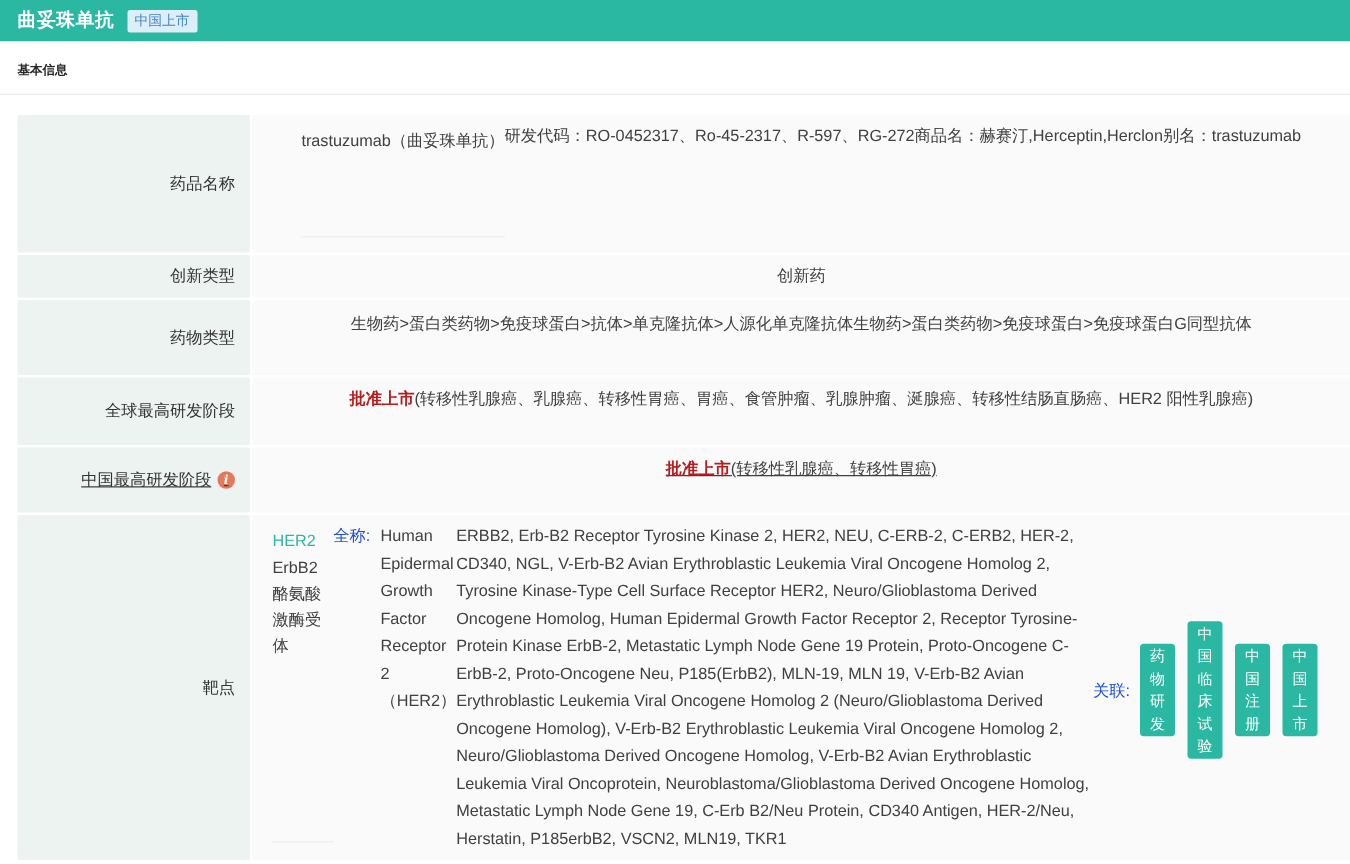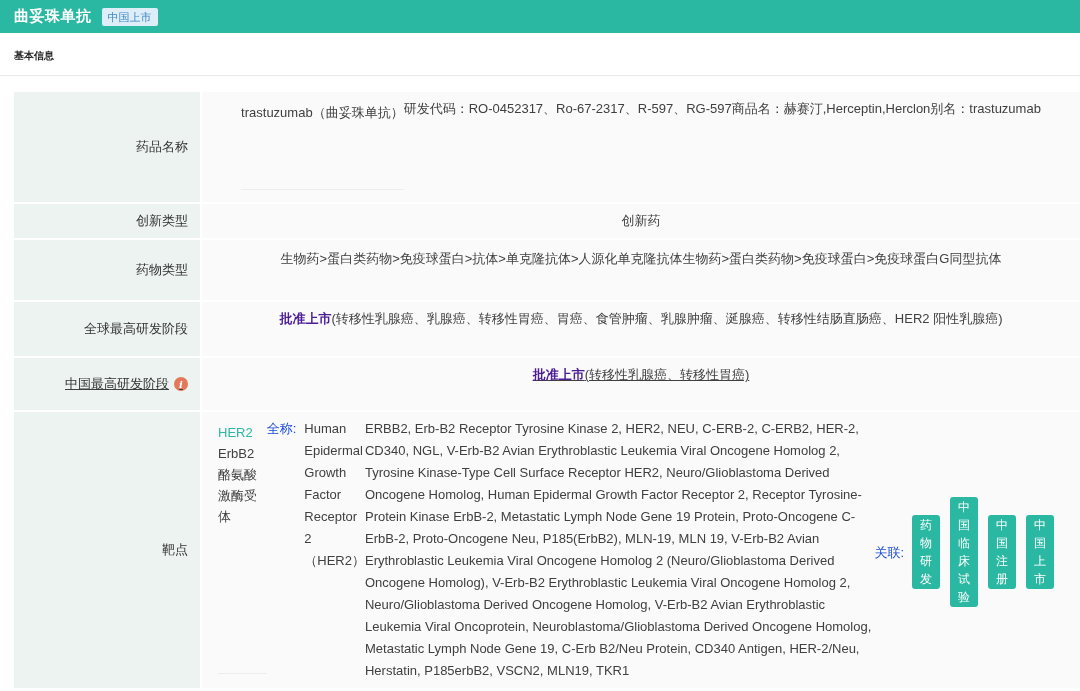--- a/index.html
+++ b/index.html
@@ -77,21 +77,21 @@
   .row-china   { min-height: 52px; text-decoration: underline; }
   .row-target  { min-height: 248px; }
 
   .primary-line {
     padding: 4px 0 8px 0;
     border-bottom: 1px solid #ededed;
     margin-bottom: 6px;
   }
   .sub-line { line-height: 22px; }
 
-  .stage-name { font-weight: 700; color: #4c1d95; }
+  .stage-name { font-weight: 700; color: #b91c1c; }
   .stage-indications { line-height: 21px; }
 
   .info-icon {
     display: inline-flex;
     align-items: center;
     justify-content: center;
     width: 14px; height: 14px;
     margin-left: 5px;
     border-radius: 50%;
     background: #e2795b;
@@ -142,21 +142,21 @@
 <div class="section-head">
   <span class="section-title">基本信息</span>
 </div>
 
 <div class="info-table">
 
   <div class="info-row row-name">
     <div class="cell-label">药品名称</div>
     <div class="cell-value">
       <div class="primary-line">trastuzumab（曲妥珠单抗）</div>
-      <div class="sub-line">研发代码：RO-0452317、Ro-67-2317、R-597、RG-597</div>
+      <div class="sub-line">研发代码：RO-0452317、Ro-45-2317、R-597、RG-272</div>
       <div class="sub-line">商品名：赫赛汀,Herceptin,Herclon</div>
       <div class="sub-line">别名：trastuzumab</div>
     </div>
   </div>
 
   <div class="info-row row-innov">
     <div class="cell-label">创新类型</div>
     <div class="cell-value">
       <div>创新药</div>
     </div>

